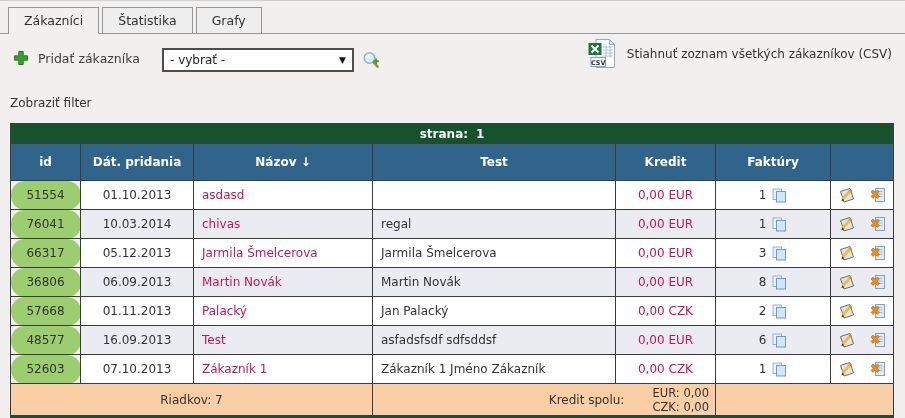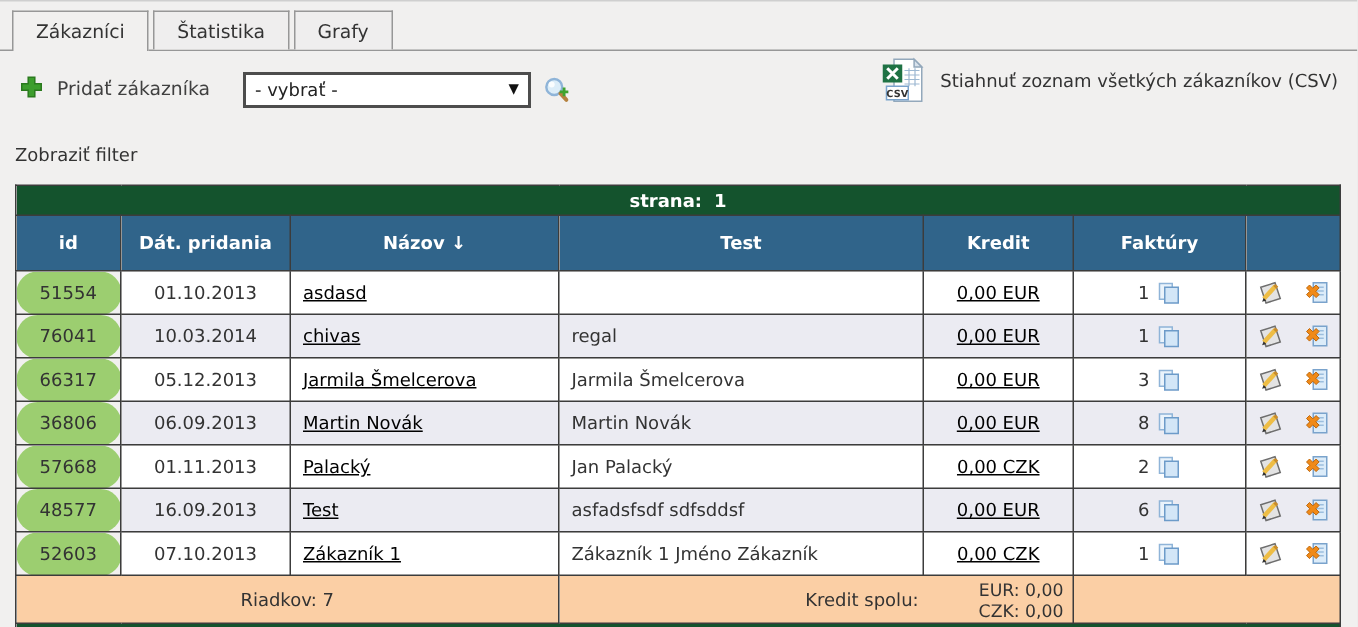--- a/index.html
+++ b/index.html
@@ -52,28 +52,28 @@
   table.grid td, table.grid th{ border:1px solid #3c3c3c; overflow:hidden; }
   .bar{ background:#14532d; color:#fff; font-weight:bold; text-align:center; height:20px; }
   .bar .num{ margin-left:8px; }
   th.hdr{ background:#30648a; color:#fff; font-weight:bold; height:37px; text-align:center; }
   tr.data{ height:29px; background:#fff; }
   tr.data.alt{ background:#ebebf2; }
   td.c-id{ background:#9cce70; text-align:center; color:#333;border-radius:14px; }
   td.c-date{ text-align:center; }
   td.c-name, td.c-meno{ text-align:left; padding-left:8px; }
   td.c-kredit{ text-align:center; }
-  a.lnk{ color:#000000; text-decoration:underline; cursor:pointer; }
+  a.lnk{ color:#be185d; cursor:pointer; }
   .fakt{ display:flex; align-items:center; justify-content:center; gap:6px; }
   .acts{ display:flex; align-items:center; justify-content:center; gap:13px; }
   .acts .ab{ cursor:pointer; display:inline-flex; }
   tr.foot{ height:32px; background:#fbcfa5; }
   tr.foot td{ color:#333; }
   .foot-rows{ text-align:center; }
-  .foot-credit{ display:flex; align-items:center; justify-content:flex-end; gap:40px; padding-right:6px; height:100%; }
+  .foot-credit{ display:flex; align-items:center; justify-content:flex-end; gap:28px; padding-right:6px; height:100%; }
   .foot-credit .cur{ text-align:right; font-size:11.5px; line-height:14px; }
   tr.botbar{ height:17px; }
   svg{ display:block; }
 </style>
 </head>
 <body>
 
 <div id="screen">
 
   <div class="tabbar">

